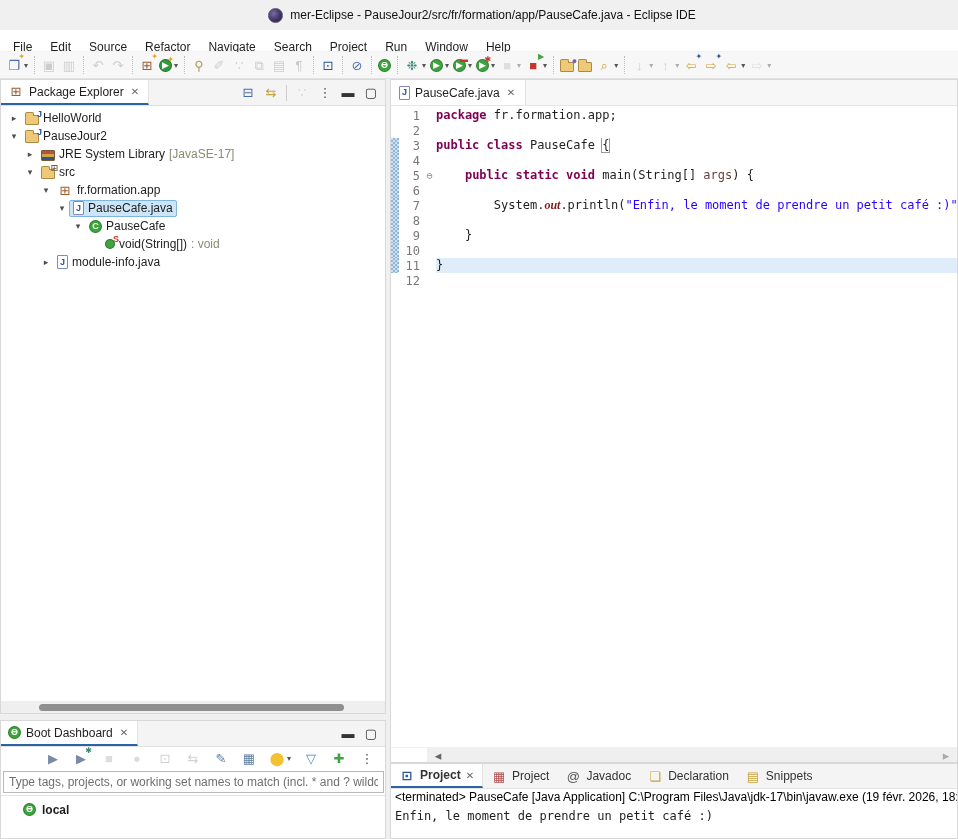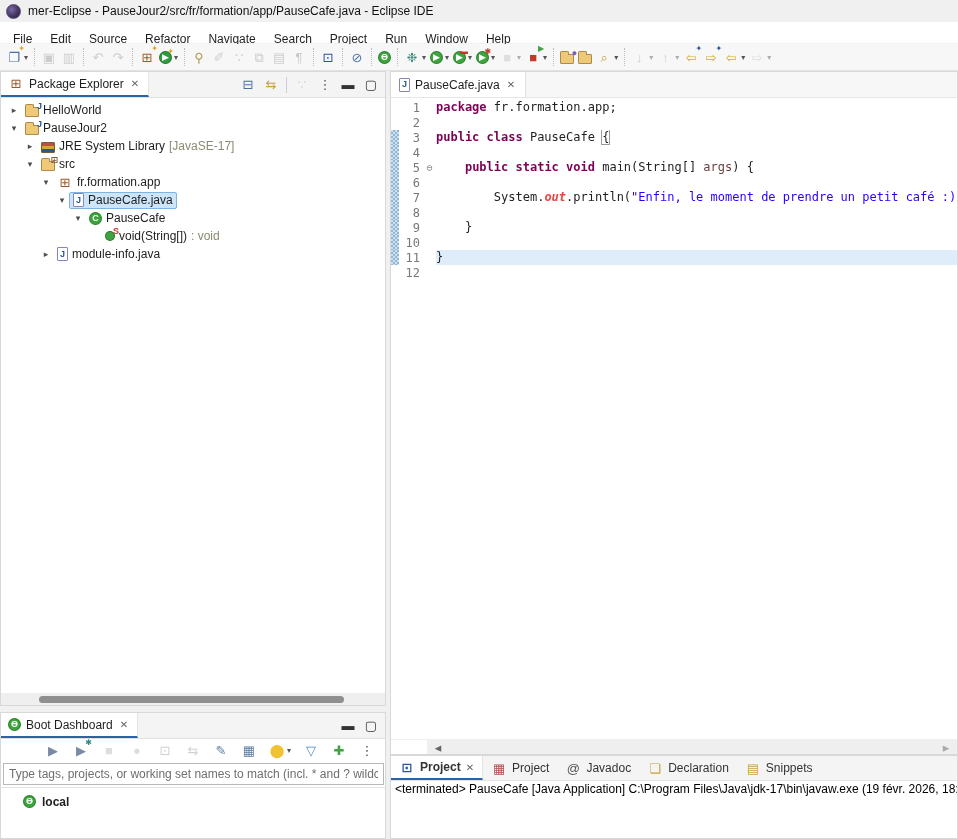--- a/index.html
+++ b/index.html
@@ -1,21 +1,21 @@
 <!DOCTYPE html>
 <html><head>
 <meta charset="utf-8">
 <style>
   * { margin:0; padding:0; box-sizing:border-box; }
   html,body { width:958px; height:839px; overflow:hidden; }
   body { font-family:"Liberation Sans","DejaVu Sans",sans-serif; font-size:12px; color:#1e1e1e; background:#f0f0f0; }
   .app { width:958px; height:839px; display:flex; flex-direction:column; background:#f0f0f0; }
 
   
-  .titlebar { height:22px; background:#f0f0f0; display:flex; align-items:center; padding-left:6px; gap:7px; flex:none; }
+  .titlebar { height:30px; background:#f0f0f0; display:flex; align-items:center; padding-left:6px; gap:7px; flex:none;justify-content:center; }
   .eclipse-logo { width:15px; height:15px; border-radius:50%; background:radial-gradient(circle at 35% 35%, #7b6aa8 0%, #43355f 55%, #2a1d42 100%); border:1px solid #5a4d77; }
   .title-text { font-size:12px; color:#111; white-space:nowrap; }
 
   
   .menubar { height:22px; background:#ffffff; display:flex; align-items:center; padding-left:4px; flex:none; border-bottom:1px solid #f2f2f2; }
   .menu-item { padding:2px 9px; cursor:default;margin-top:12px; }
 
   
   .toolbar { height:27px; background:#f7f7f7; display:flex; align-items:center; padding:0 4px; flex:none; border-bottom:1px solid #e2e2e2; overflow:hidden; }
   .tbtn { display:inline-flex; align-items:center; height:22px; padding:0 2px; border-radius:2px; }
@@ -87,21 +87,21 @@
   .crow .ind.hatch { background-color:#cfe0ee;
      background-image:linear-gradient(45deg,#8fb8d8 25%,transparent 25%,transparent 75%,#8fb8d8 75%),
                       linear-gradient(45deg,#8fb8d8 25%,transparent 25%,transparent 75%,#8fb8d8 75%);
      background-size:4px 4px; background-position:0 0,2px 2px; }
   .crow .lnum { width:24px; flex:none; text-align:right; color:#787878; padding-right:3px; }
   .crow .fold { width:13px; flex:none; color:#888; font-size:10px; text-align:center; }
   .crow .ctext { flex:1; white-space:pre; overflow:hidden; height:15px; line-height:15px; }
   .crow.current .fold, .crow.current .ctext { background:#dfedfb; }
   .kw { color:#7f0055; font-weight:bold; }
   .str { color:#2a00ff; }
-  .sfield { color:#ef4444; font-style:italic; font-weight:bold; }
+  .sfield { color:#7f1d1d; font-style:italic; font-weight:bold;font-family:Liberation Serif, serif; }
   .param { color:#6a3e3e; }
   .brace { outline:1px solid #9a9a9a; }
   .ed-hscroll { height:15px; flex:none; display:flex; align-items:center; background:#fff; border-top:1px solid #f0f0f0; }
   .ed-hscroll .corner { width:36px; height:100%; background:#fff; flex:none; }
   .ed-hscroll .track { flex:1; height:100%; background:#efefef; display:flex; align-items:center; justify-content:space-between; padding:0 3px; color:#777; font-size:9px; }
 
   
   .console { flex:1; background:#fff; border:1px solid #d8d8d8; display:flex; flex-direction:column; min-height:0; }
   .console-tabs { height:25px; background:#f4f4f4; border-bottom:1px solid #e4e4e4; display:flex; align-items:stretch; flex:none; }
   .ctab { display:flex; align-items:center; gap:5px; padding:0 8px; color:#333; white-space:nowrap; }
@@ -687,17 +687,18 @@
               <span>Declaration</span>
             </div>
             <div class="ctab">
               <span class="ic">
                 <span class="glyph" style="color: rgb(200, 162, 58);">▤</span>
               </span>
               <span>Snippets</span>
             </div>
           </div>
         <div class="console-status">&lt;terminated&gt; PauseCafe [Java Application] C:\Program Files\Java\jdk-17\bin\javaw.exe  (19 févr. 2026, 18:37</div>
+        <div class="console-output">Enfin, le moment de prendre un petit café :)</div>
       </div>
 
     </div>
   </div>
 </div>
 
 </body></html>

